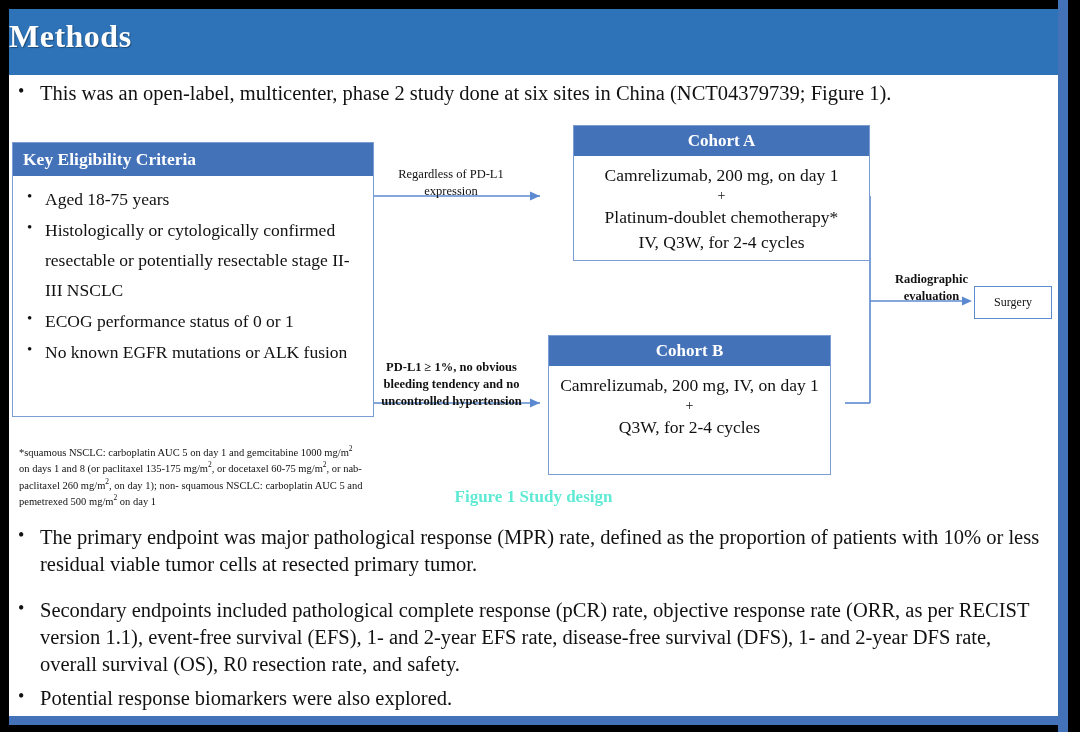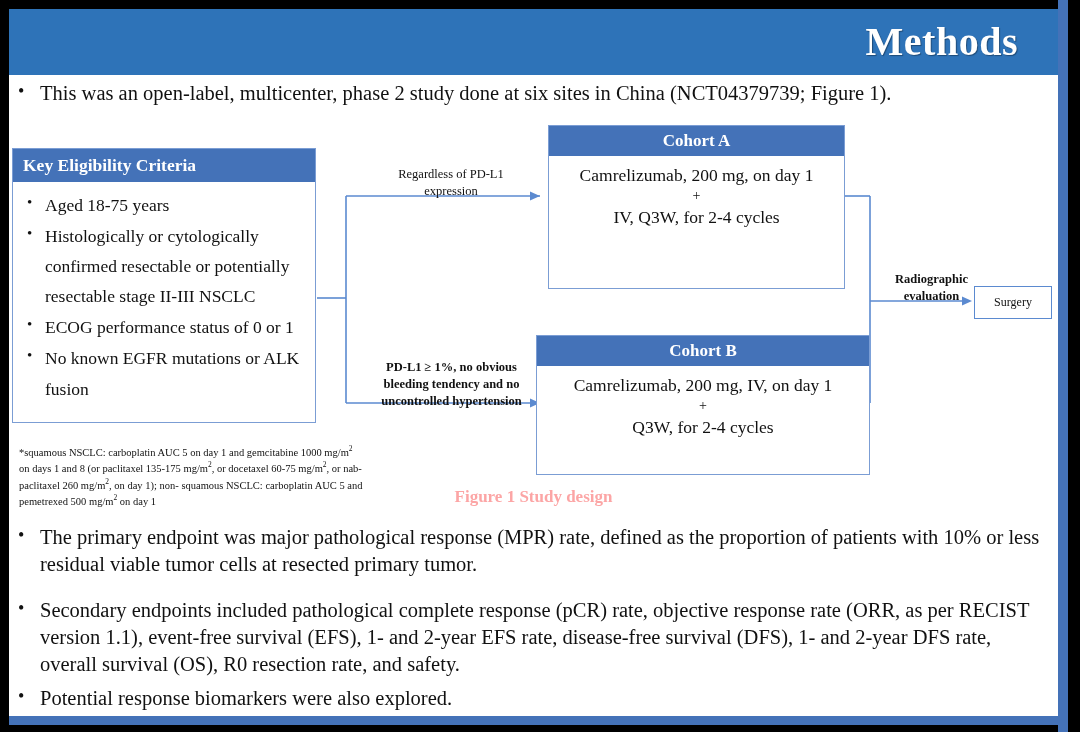--- a/index.html
+++ b/index.html
@@ -73,23 +73,23 @@
     position: absolute;
     left: 9px; top: 9px;
     width: 1049px;
     height: 66px;
     background: #2E73B8;
   }
   #title-text {
     position: absolute;
     left: 0; top: 9px;
     width: 1009px;
-    text-align: right;
+    text-align: left;
     color: #FFFFFF;
-    font-size: 40px;
+    font-size: 32px;
     font-weight: bold;
     letter-spacing: 0.5px;
     text-shadow: 1px 1px 1px rgba(0,0,0,0.35);
   }
 
   
   .body-bullet {
     position: absolute;
     display: flex;
     align-items: flex-start;
@@ -131,22 +131,22 @@
     font-weight: bold;
     text-align: center;
     font-size: 17px;
     line-height: 30px;
     height: 30px;
   }
 
   
   #elig-box {
     left: 3px;
-    top: 30px;
-    width: 304px;
+    top: 24px;
+    width: 362px;
     height: 275px;
   }
   #elig-header {
     text-align: left;
     padding-left: 10px;
     font-size: 17.5px;
     height: 33px;
     line-height: 33px;
   }
   #elig-list {
@@ -177,29 +177,29 @@
     width: 345px;
     font-size: 10.5px;
     line-height: 1.42;
     color: #111111;
     font-family: Liberation Serif, serif;
   }
   #footnote sup { font-size: 7.5px; vertical-align: super; }
 
   
   #cohort-a-box {
-    left: 539px;
+    left: 564px;
     top: 7px;
     width: 297px;
-    height: 164px;
+    height: 136px;
   }
   #cohort-b-box {
-    left: 527px;
+    left: 539px;
     top: 217px;
-    width: 334px;
+    width: 283px;
     height: 140px;
   }
   .cohort-body {
     text-align: center;
     font-size: 17.5px;
     color: #111111;
     padding-top: 7px;
     line-height: 1.44;
   }
   .cohort-body .plusline {
@@ -245,21 +245,21 @@
 
   
   #fig-caption {
     position: absolute;
     left: 9px;
     top: 487px;
     width: 1049px;
     text-align: center;
     font-size: 17px;
     font-weight: bold;
-    color: #fca5a5;
+    color: #5eead4;
   }
 
   #bullet-primary   { left: 14px; top: 524px; width: 1034px; }
   #bullet-secondary { left: 14px; top: 597px; width: 1034px; }
   #bullet-biomarker { left: 14px; top: 685px; width: 1034px; }
 </style>
 </head>
 <body>
 
 <div id="slide">
@@ -346,20 +346,21 @@
     <div class="conn-label" id="label-radiographic">
       <div>Radiographic</div>
       <div>evaluation</div>
     </div>
 
     <div class="boxed" id="cohort-a-box">
       <div class="box-header">Cohort A</div>
       <div class="cohort-body">
         <div>Camrelizumab, 200 mg, on day 1</div>
         <div class="plusline">+</div>
+        <div>Platinum-doublet chemotherapy*</div>
         <div>IV, Q3W, for 2-4 cycles</div>
       </div>
     </div>
 
     <div class="boxed" id="cohort-b-box">
       <div class="box-header">Cohort B</div>
       <div class="cohort-body">
         <div>Camrelizumab, 200 mg, IV, on day 1</div>
         <div class="plusline">+</div>
         <div>Q3W, for 2-4 cycles</div>

